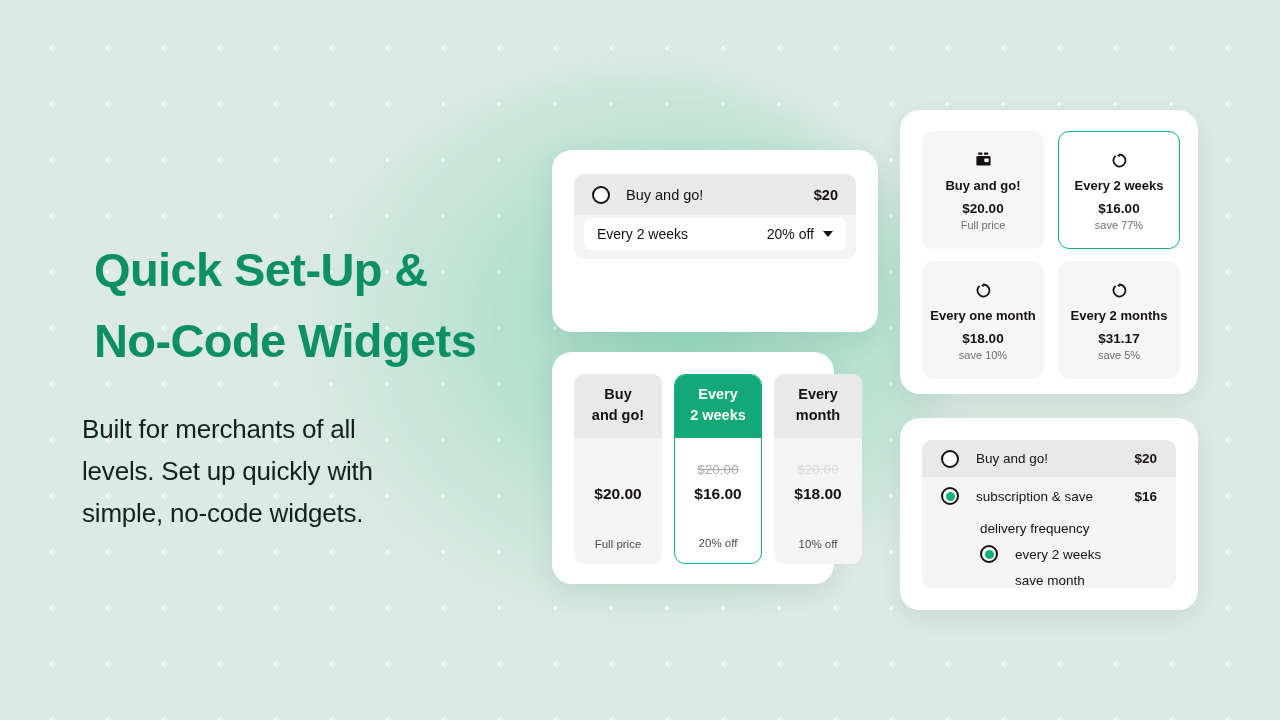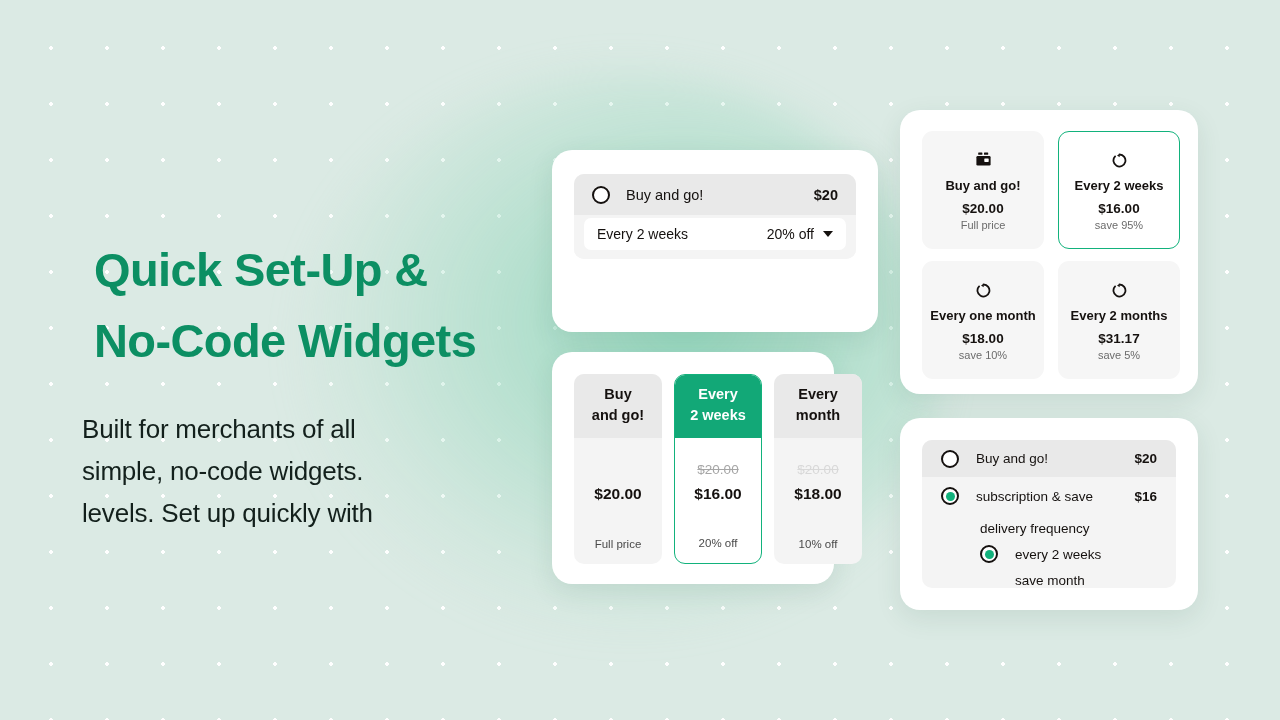--- a/index.html
+++ b/index.html
@@ -363,22 +363,22 @@
 
   <div class="glow"></div>
 
   <div class="copy">
     <h1 class="headline">
       <span class="line">Quick Set-Up &amp;</span>
       <span class="line">No-Code Widgets</span>
     </h1>
     <p class="subcopy">
       <span class="line">Built for merchants of all</span>
+      <span class="line">levels. Set up quickly with</span>
       <span class="line">simple, no-code widgets.</span>
-      <span class="line">levels. Set up quickly with</span>
     </p>
   </div>
 
   <div class="card" id="widget-radio-simple">
     <div class="radio-panel">
 
       <div class="radio-row">
         <span class="radio"></span>
         <span class="radio-label">Buy and go!</span>
         <span class="radio-price">$20</span>
@@ -463,21 +463,21 @@
 
       <div class="tile selected">
         <div class="tile-icon">
           <svg width="15" height="15" viewBox="0 0 16 16" fill="none" aria-hidden="true">
             <path d="M8 1.6 A6.4 6.4 0 1 1 3.3 3.6" stroke="#15110f" stroke-width="1.9" stroke-linecap="round"></path>
             <path d="M8.2 1.0 L8.2 4.4 L5.3 2.7 Z" fill="#15110f"></path>
           </svg>
         </div>
         <div class="tile-title">Every 2 weeks</div>
         <div class="tile-price">$16.00</div>
-        <div class="tile-note">save 95%</div>
+        <div class="tile-note">save 77%</div>
       </div>
 
       <div class="tile">
         <div class="tile-icon">
           <svg width="15" height="15" viewBox="0 0 16 16" fill="none" aria-hidden="true">
             <path d="M8 1.6 A6.4 6.4 0 1 1 3.3 3.6" stroke="#15110f" stroke-width="1.9" stroke-linecap="round"></path>
             <path d="M8.2 1.0 L8.2 4.4 L5.3 2.7 Z" fill="#15110f"></path>
           </svg>
         </div>
         <div class="tile-title">Every one month</div>

